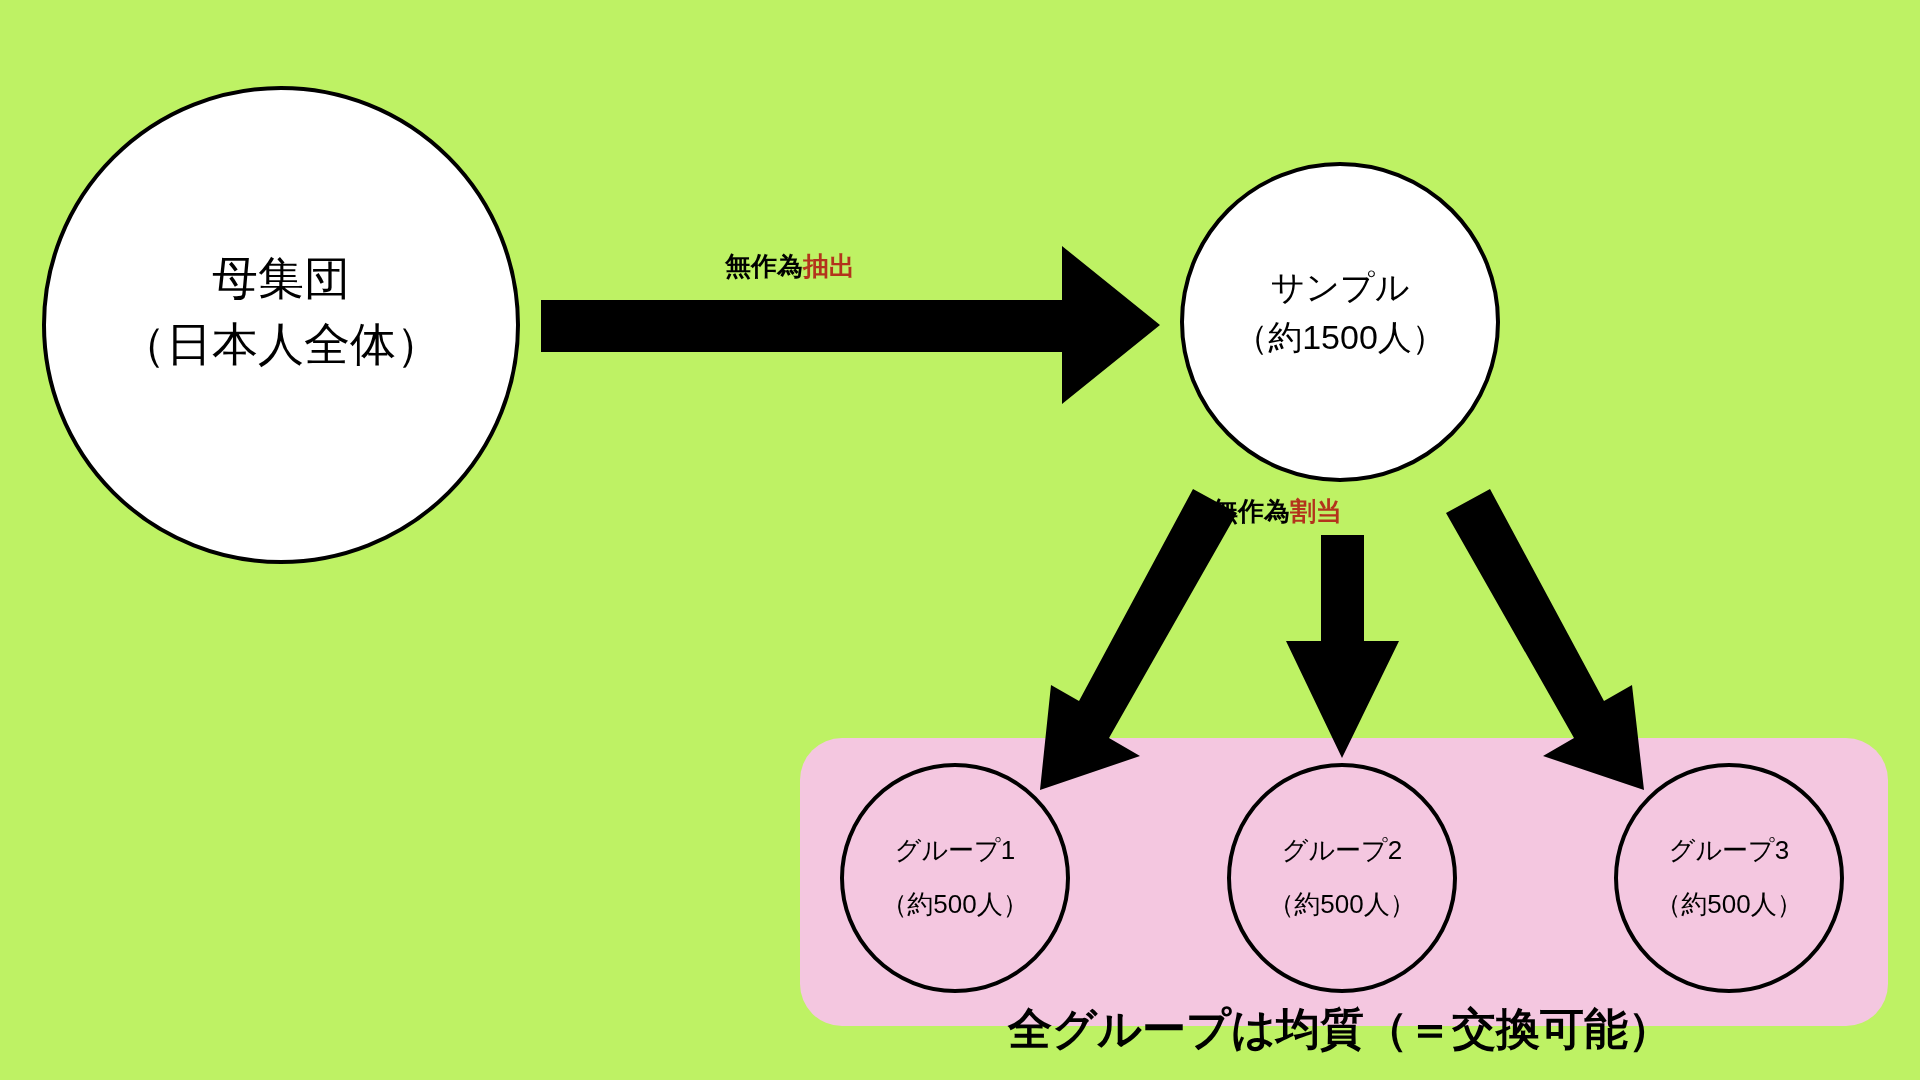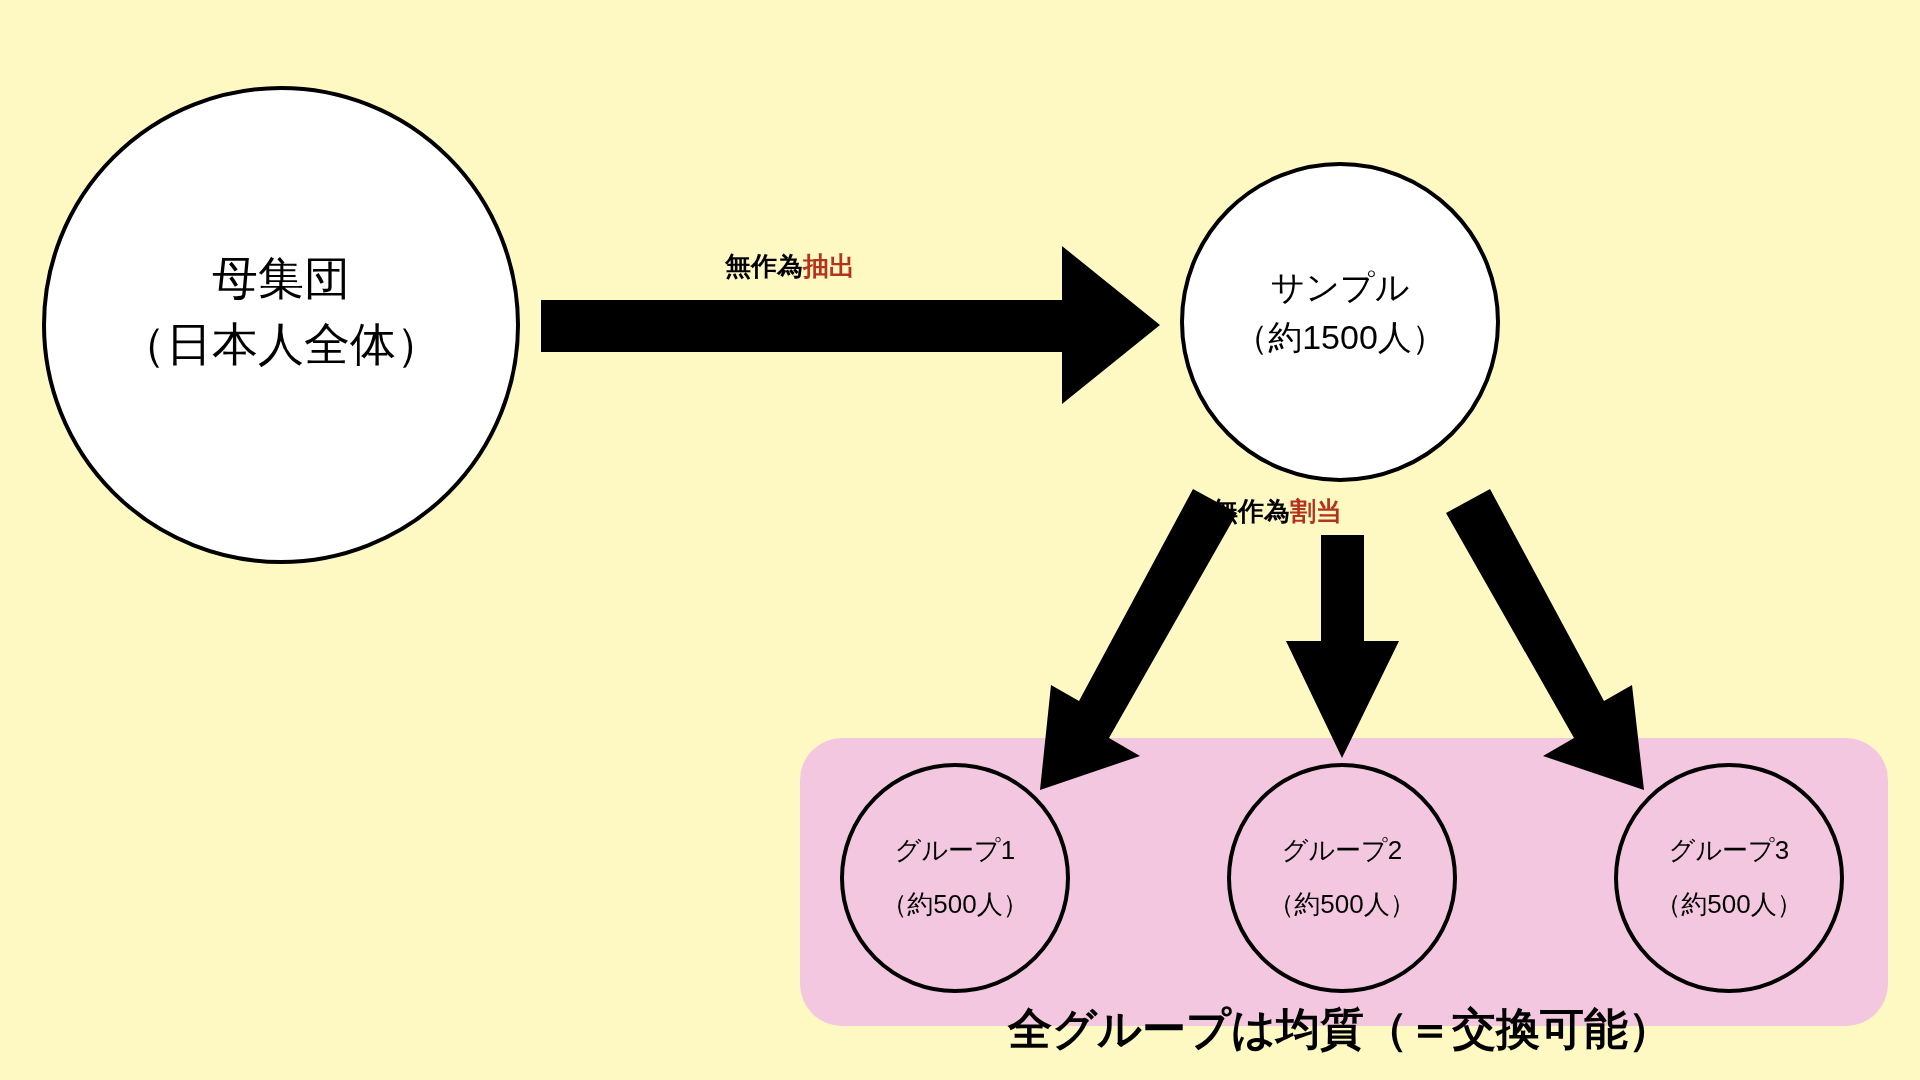--- a/index.html
+++ b/index.html
@@ -62,21 +62,21 @@
     font-size: 44px;
     font-weight: 700;
     fill: #000000;
     text-anchor: middle;
     dominant-baseline: middle;
   }
 </style>
 </head>
 <body>
 
-<div id="stage" style="background: #fef9c3;">
+<div id="stage" style="background: #bef264;">
   <svg id="diagram-svg" viewBox="0 0 1920 1080" xmlns="http://www.w3.org/2000/svg">
 
     <rect class="pink-panel" x="800" y="738" width="1088" height="288" rx="42" ry="42" fill="#f4c7e0"></rect>
 
     <circle class="node-circle" cx="281" cy="325" r="237" stroke-width="4" stroke="#000000" fill="#ffffff"></circle>
     <text class="node-text pop-text" x="281" y="282">母集団</text>
     <text class="node-text pop-text" x="281" y="348">（日本人全体）</text>
 
     <polygon class="arrow-shape" points="541,300 1062,300 1062,246 1160,325 1062,404 1062,352 541,352" fill="#000000"></polygon>
     <text class="edge-label" x="790" y="268" text-anchor="start">

